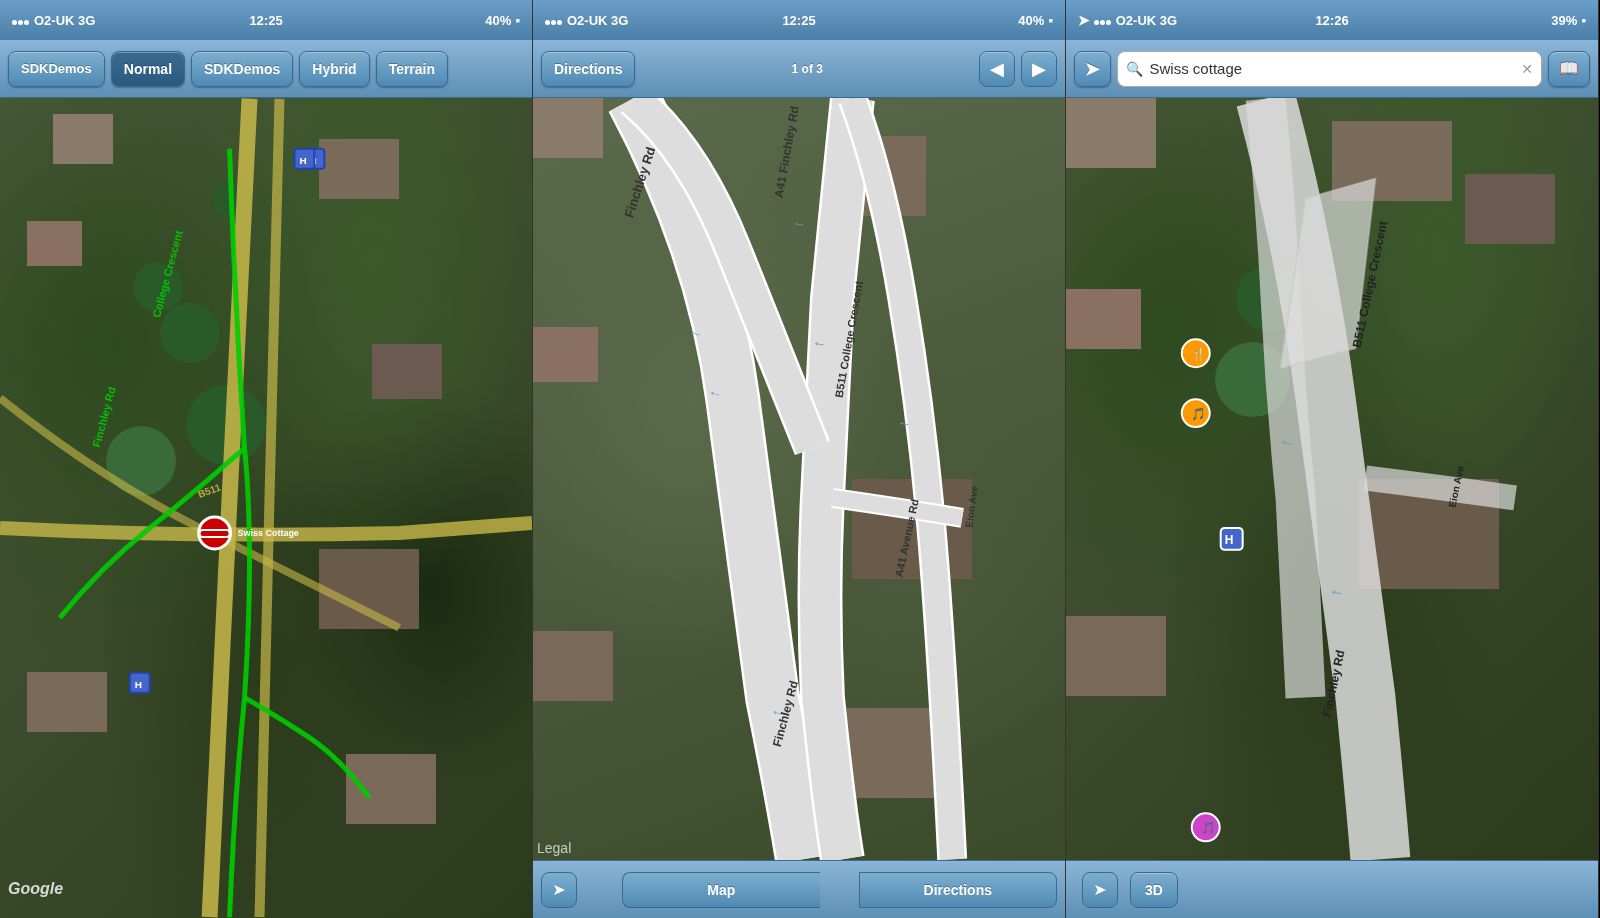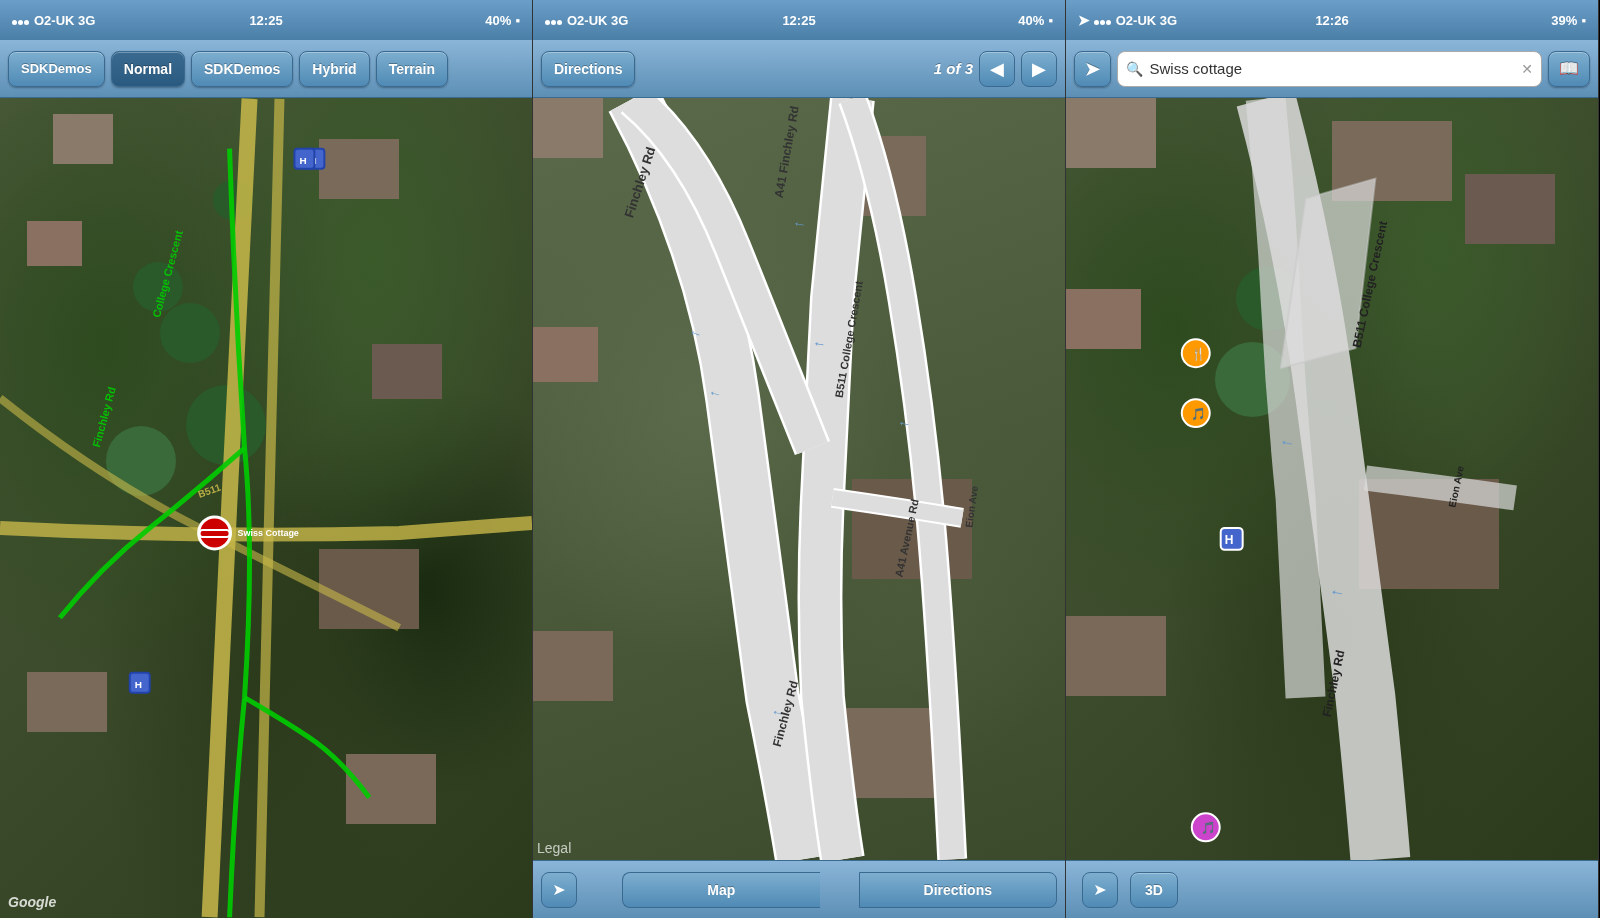--- a/index.html
+++ b/index.html
@@ -95,23 +95,23 @@
         radial-gradient(ellipse at 70% 20%, #3a5a2a 0%, transparent 35%),
         radial-gradient(ellipse at 50% 70%, #2a3a1a 0%, transparent 45%),
         radial-gradient(ellipse at 80% 60%, #1a2a10 0%, transparent 30%),
         linear-gradient(135deg, #4a5a3a 0%, #3a4a2a 50%, #2a3a1a 100%);
       position: relative;
     }
 
     
     .google-logo {
       position: absolute;
-      bottom: 8px;
+      bottom: 20px;
       left: 8px;
-      font-size: 14px;
+      font-size: 16px;
       color: rgba(255,255,255,0.8);
       font-style: italic;
       font-weight: bold;
     }
 
     
     .directions-nav {
       height: 58px;
       background: linear-gradient(180deg, #8ab5d8 0%, #5d8fb5 100%);
       border-bottom: 1px solid #3a6a90;
@@ -119,26 +119,25 @@
       align-items: center;
       padding: 9px 8px;
       gap: 6px;
       position: relative;
       z-index: 10;
       justify-content: space-between;
     }
 
     .direction-counter {
       color: white;
-      font-size: 15px;
+      font-size: 12px;
       font-weight: 600;
       text-shadow: 0 -1px 0 rgba(0,0,0,0.3);
       flex: 1;
-      text-align: right;
-      font-style: italic;
+      text-align: center;
     }
 
     .nav-arrow {
       width: 36px;
       height: 36px;
       border-radius: 8px;
       border: 1px solid #3a6a90;
       background: linear-gradient(180deg, #7daecf 0%, #4f8ab5 100%);
       color: white;
       font-size: 18px;

